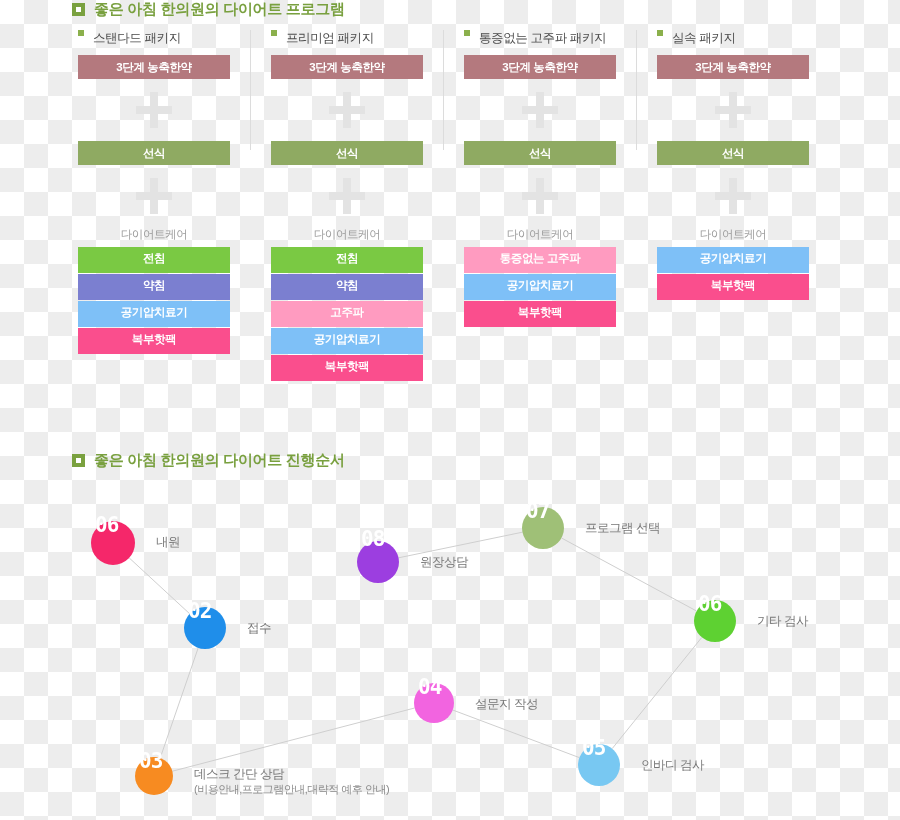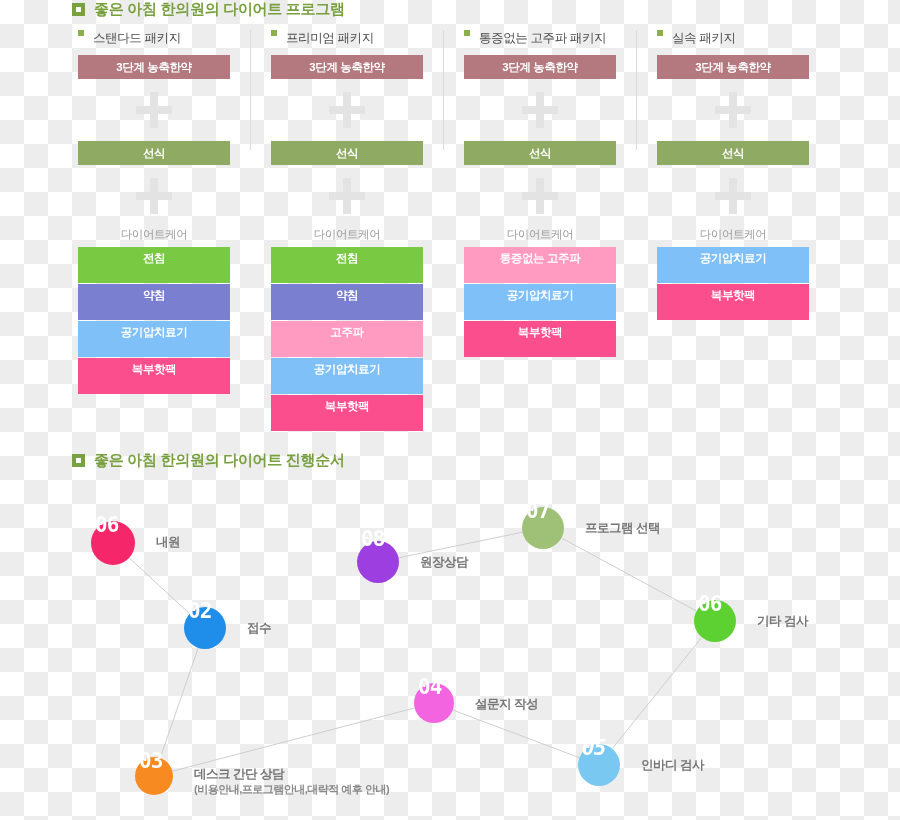--- a/index.html
+++ b/index.html
@@ -47,21 +47,21 @@
   .col{position:absolute;top:0;width:152px;}
   .col-title{
     display:flex;align-items:flex-start;gap:9px;
     font-size:12.5px;color:#4a4a4a;letter-spacing:-0.4px;
     white-space:nowrap;margin-bottom:9px;height:16px;
   }
   .col-title .dot{
     width:6px;height:6px;background:#8bb04c;display:inline-block;flex:none;
   }
   .bar{
-    height:36px;line-height:22px;text-align:center;
+    height:26px;line-height:22px;text-align:center;
     color:#ffffff;font-size:11.5px;font-weight:bold;
     letter-spacing:-0.4px;white-space:nowrap;
   }
   .bar.tall{height:24px;line-height:24px;}
   .plus{
     height:62px;display:flex;align-items:center;justify-content:center;
   }
   .plus svg{display:block;}
   .care-label{
     text-align:center;font-size:11.5px;color:#9a9a9a;
@@ -78,21 +78,21 @@
   }
   .node-num{
     position:absolute;
     color:#ffffff;font-size:21px;font-weight:bold;
     font-family:"DejaVu Sans Mono","Liberation Mono",monospace;
     letter-spacing:-1px;line-height:1;white-space:nowrap;
   }
   .node-label{
     position:absolute;
     font-size:12.5px;color:#777777;letter-spacing:-0.5px;
-    white-space:nowrap;line-height:15px;font-weight:bold;
+    white-space:nowrap;line-height:15px;
   }
   .node-label .sub{display:block;font-size:11px;color:#8a8a8a;}
 </style>
 </head>
 <body>
 
 <div class="page"></div>
 
 <div class="section-title" style="left:72px;top:0px;">
   <span class="sq-bullet"></span>
@@ -238,21 +238,21 @@
   <span class="node-label" style="left: 194px; top: 287px;">
     <span>데스크 간단 상담</span>
     <span class="sub">(비용안내,프로그램안내,대략적 예후 안내)</span>
   </span>
 
   <span class="node" style="left: 414px; top: 203px; width: 40px; height: 40px; background: rgb(242, 100, 224); margin-top: 0px;"></span>
   <span class="node-num" style="left: 418px; top: 197px;">04</span>
   <span class="node-label" style="left: 475px; top: 217px;">설문지 작성</span>
 
   <span class="node" style="left: 578px; top: 264px; width: 42px; height: 42px; background: rgb(120, 200, 242); margin-top: 0px;"></span>
-  <span class="node-num" style="left: 582px; top: 258px; font-style: italic;">05</span>
+  <span class="node-num" style="left: 582px; top: 258px;">05</span>
   <span class="node-label" style="left: 641px; top: 278px;">인바디 검사</span>
 
   <span class="node" style="left: 694px; top: 120px; width: 42px; height: 42px; background: rgb(94, 209, 50); margin-top: 0px;"></span>
   <span class="node-num" style="left: 698px; top: 114px;">06</span>
   <span class="node-label" style="left: 757px; top: 134px;">기타 검사</span>
 
   <span class="node" style="left: 522px; top: 27px; width: 42px; height: 42px; background: rgb(159, 192, 119); margin-top: 0px;"></span>
   <span class="node-num" style="left: 526px; top: 21px;">07</span>
   <span class="node-label" style="left: 585px; top: 41px;">프로그램 선택</span>
 

